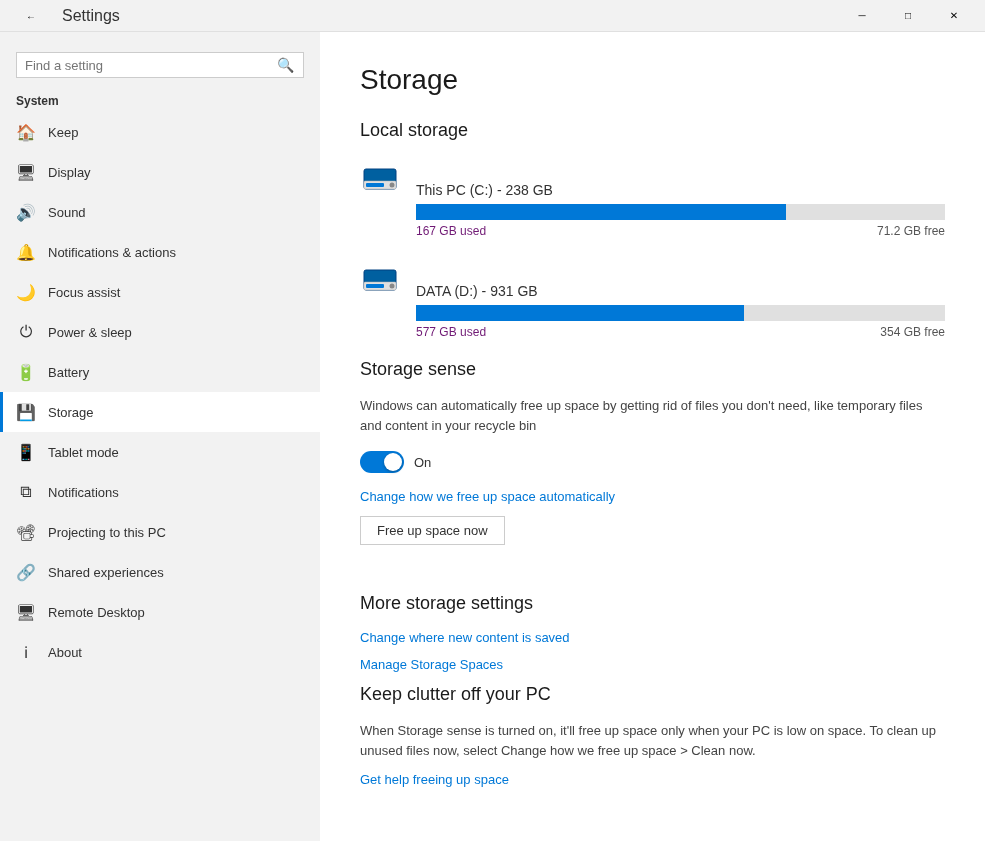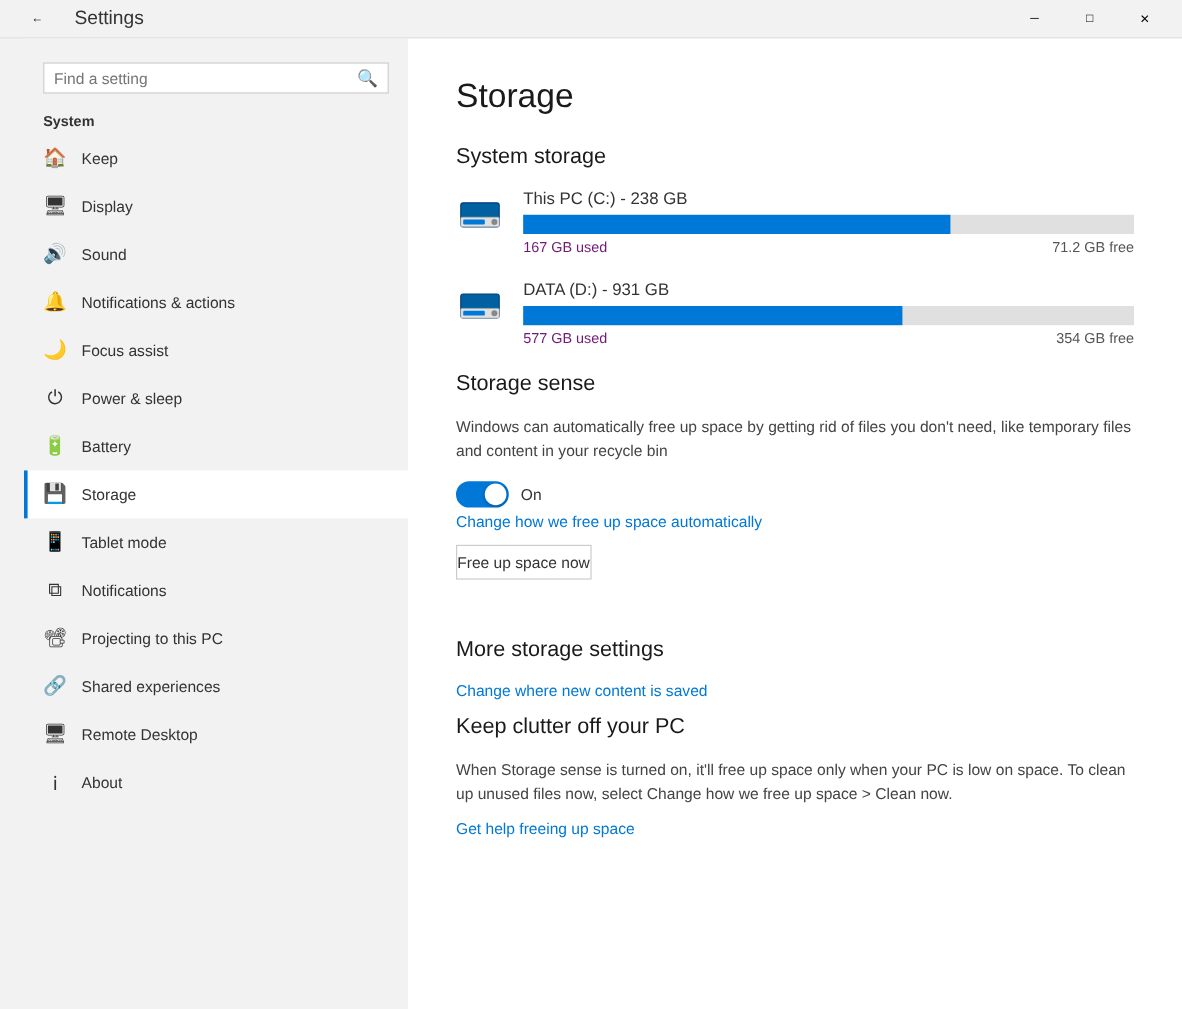--- a/index.html
+++ b/index.html
@@ -18,21 +18,21 @@
       width: 46px; height: 32px; border: none; background: transparent;
       cursor: pointer; font-size: 10px; display: flex; align-items: center; justify-content: center;
     }
 
     
     .app-body { display: flex; flex: 1; overflow: hidden; }
 
     
     .sidebar {
       width: 320px; background: #f2f2f2; display: flex; flex-direction: column;
-      overflow-y: auto; flex-shrink: 0; margin-left: 20px;
+      overflow-y: auto; flex-shrink: 0;
     }
     .sidebar-header { padding: 12px 16px 8px 16px; }
     .sidebar-search {
       display: flex; align-items: center;
       background: white; border: 1px solid #ccc; padding: 4px 8px;
       margin: 0 16px 8px 16px;
     }
     .sidebar-search input {
       border: none; outline: none; font-size: 13px; flex: 1; background: transparent;
     }
@@ -50,48 +50,48 @@
     
     .content {
       flex: 1; background: white; overflow-y: auto; padding: 32px 40px;
     }
     .page-title { font-size: 28px; font-weight: 300; color: #1a1a1a; margin-bottom: 24px; }
     .section-title { font-size: 18px; font-weight: 400; color: #1a1a1a; margin-bottom: 16px; }
 
     
     .storage-item { display: flex; align-items: flex-start; gap: 16px; margin-bottom: 20px; }
     .drive-icon { width: 40px; height: 40px; flex-shrink: 0; margin-top: 2px; }
-    .drive-info { flex: 1; }
+    .drive-info { flex: 1; margin-top: 25px; }
     .drive-name { font-size: 14px; color: #333; margin-bottom: 6px; }
     .progress-bar-bg {
       height: 16px; background: #e0e0e0; width: 100%; margin-bottom: 4px;
     }
     .progress-bar-fill { height: 100%; background: #0078d7; }
     .drive-stats { display: flex; justify-content: space-between; font-size: 12px; color: #555; }
     .drive-stats .used { color: #701a75; }
 
     
     .sense-section { margin-top: 8px; }
     .sense-description { font-size: 13px; color: #444; line-height: 1.5; margin-bottom: 16px; }
-    .toggle-row { display: flex; align-items: center; gap: 10px; margin-bottom: 4px; }
+    .toggle-row { display: flex; align-items: center; gap: 10px; margin-bottom: 16px; }
     .toggle {
       width: 44px; height: 22px; border-radius: 11px; background: #0078d7;
       position: relative; cursor: pointer; flex-shrink: 0;
     }
     .toggle-knob {
       width: 18px; height: 18px; border-radius: 50%; background: white;
       position: absolute; top: 2px; right: 2px;
       box-shadow: 0 1px 3px rgba(0,0,0,0.3);
     }
     .toggle-label { font-size: 13px; color: #333; }
     .link-text { color: #0078d7; font-size: 13px; cursor: pointer; margin-bottom: 12px; display: block; }
 
     
     .free-space-btn {
-      border: 1px solid #ccc; background: transparent; padding: 6px 0;
+      border: 1px solid #ccc; background: transparent; padding: 6px 16px;
       font-size: 13px; cursor: pointer; color: #333; margin-bottom: 24px;
     }
 
     
     .more-settings-section { margin-top: 4px; }
     .keep-clutter-section { margin-top: 8px; }
     .keep-clutter-desc { font-size: 13px; color: #444; line-height: 1.5; margin-bottom: 12px; }
 
     
     .content::-webkit-scrollbar { width: 8px; }
@@ -184,21 +184,21 @@
           <span class="nav-icon">ℹ</span>
           <span>About</span>
         </div>
       </div>
   </div>
 
   <div class="content">
 
     <h1 class="page-title">Storage</h1>
 
-    <h2 class="section-title">System storage</h2>
+    <h2 class="section-title">Local storage</h2>
 
     <div id="drives-list">
         <div class="storage-item">
           <div class="drive-icon">
     <svg width="40" height="40" viewBox="0 0 40 40">
       <rect x="4" y="10" width="32" height="20" rx="2" fill="#0060a0" stroke="#004080" stroke-width="1"></rect>
       <rect x="4" y="22" width="32" height="8" rx="1" fill="#e0e0e0" stroke="#b0b0b0" stroke-width="0.5"></rect>
       <circle cx="32" cy="26" r="2.5" fill="#888"></circle>
       <rect x="6" y="24" width="18" height="4" rx="1" fill="#0078d7"></rect>
     </svg>
@@ -249,20 +249,21 @@
     <a class="link-text">Change how we free up space automatically</a>
 
     <div style="margin-bottom: 24px;">
       <button class="free-space-btn">
         <span>Free up space now</span>
       </button>
     </div>
 
     <h2 class="section-title more-settings-section">More storage settings</h2>
     <a class="link-text">Change where new content is saved</a>
+    <a class="link-text">Manage Storage Spaces</a>
 
     <h2 class="section-title keep-clutter-section">Keep clutter off your PC</h2>
     <p class="keep-clutter-desc">When Storage sense is turned on, it'll free up space only when your PC is low on space. To clean up unused files now, select Change how we free up space &gt; Clean now.</p>
     <a class="link-text">Get help freeing up space</a>
 
   </div>
 
 </div>
 
 </body></html>

